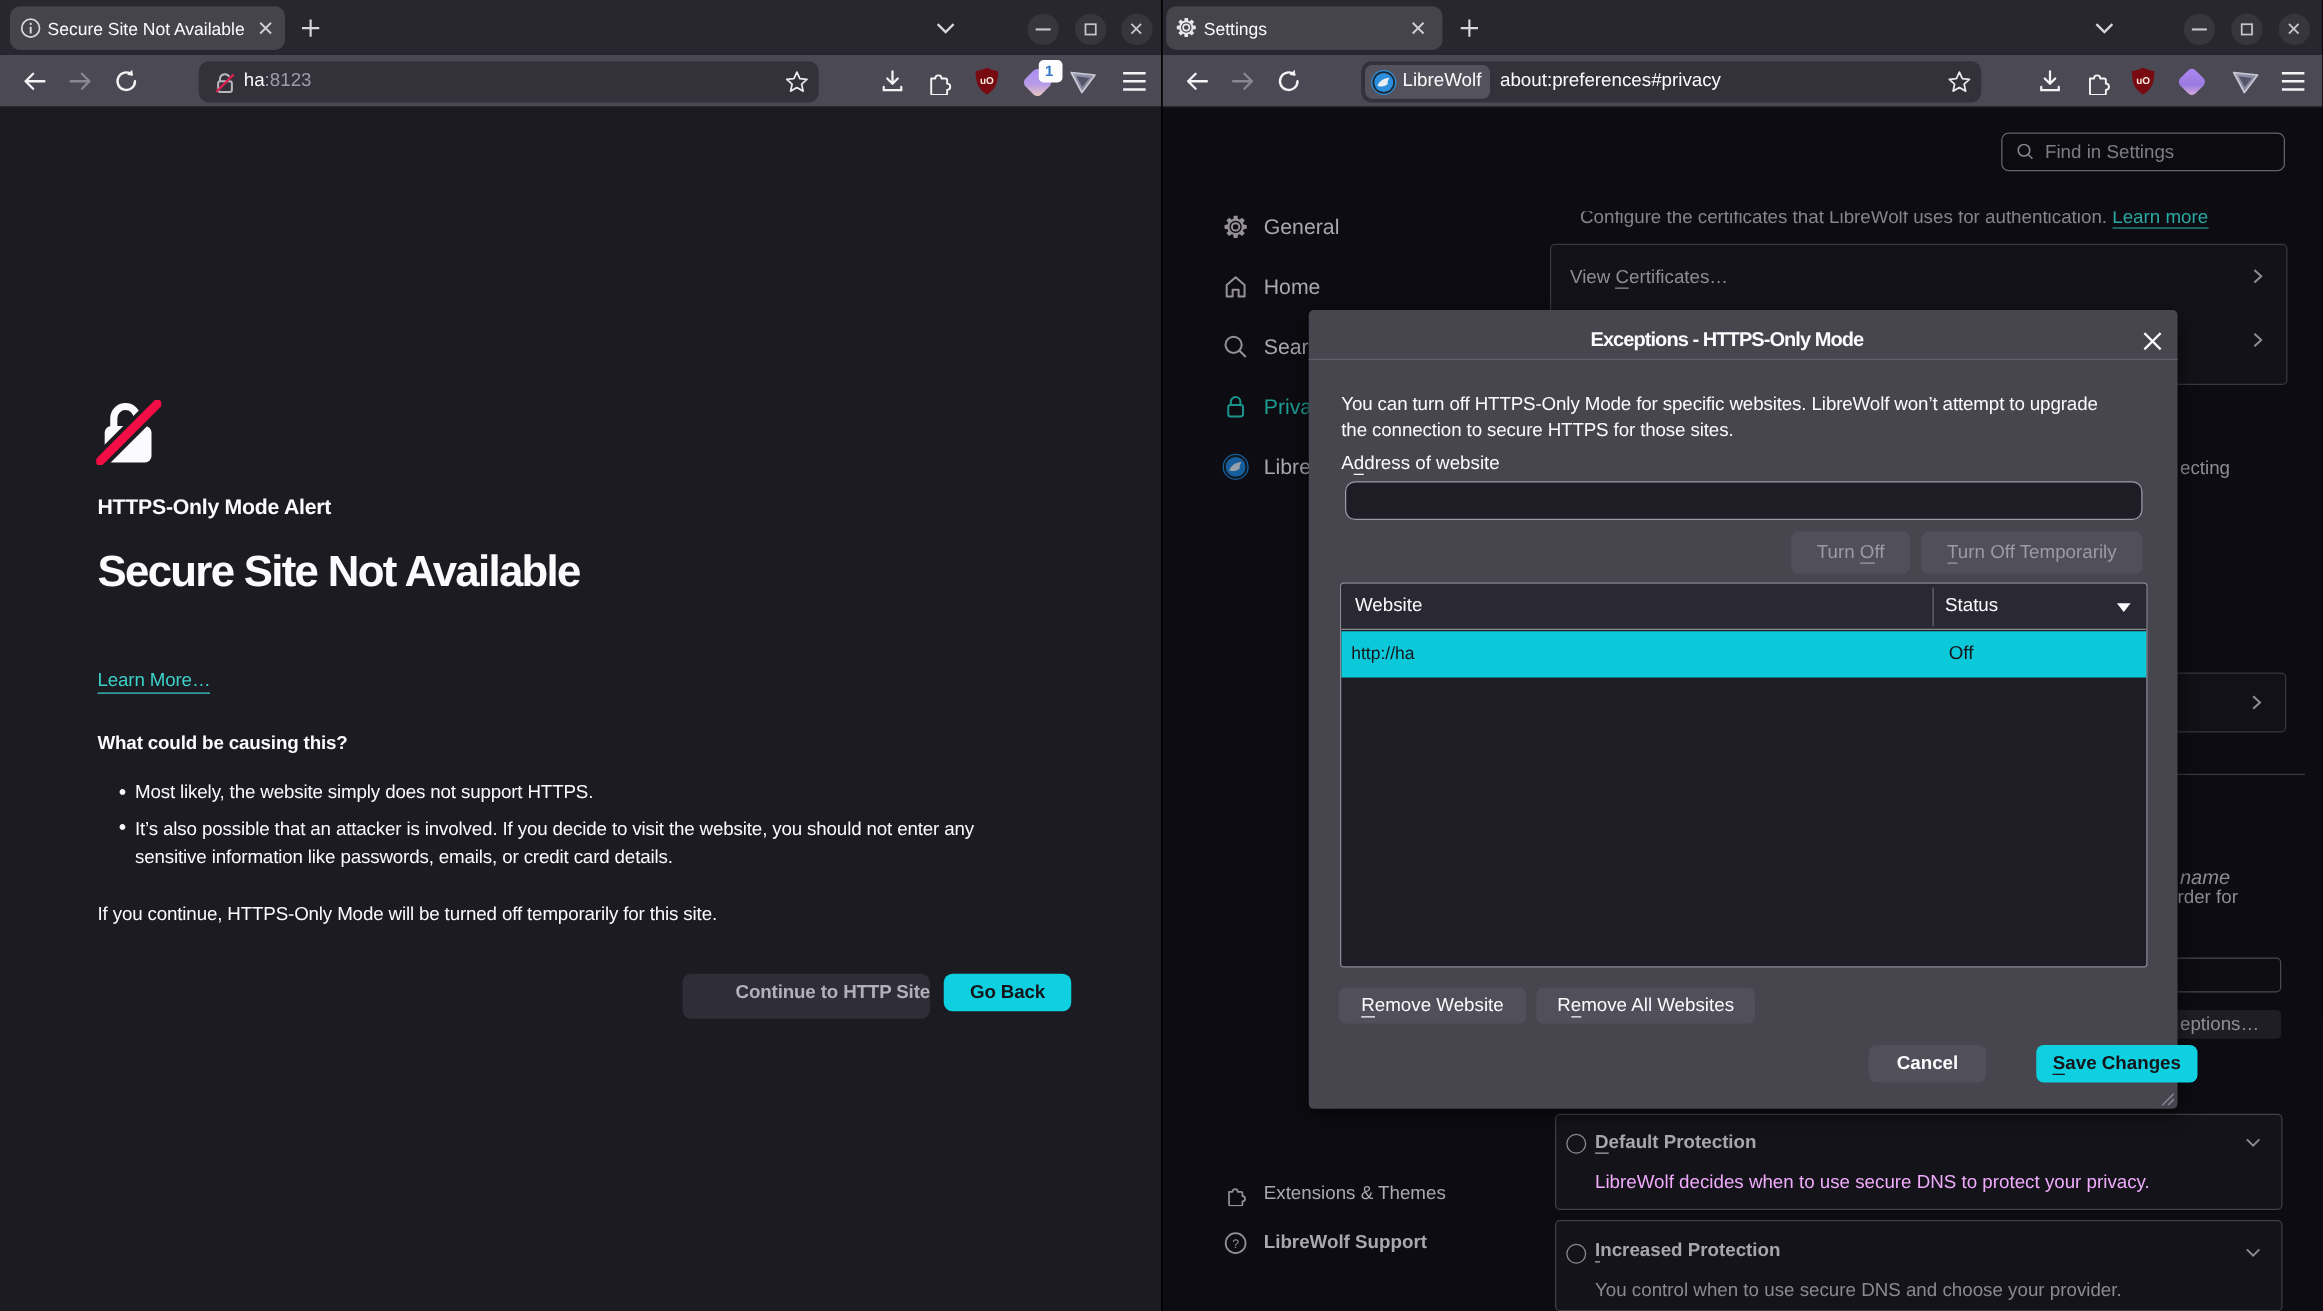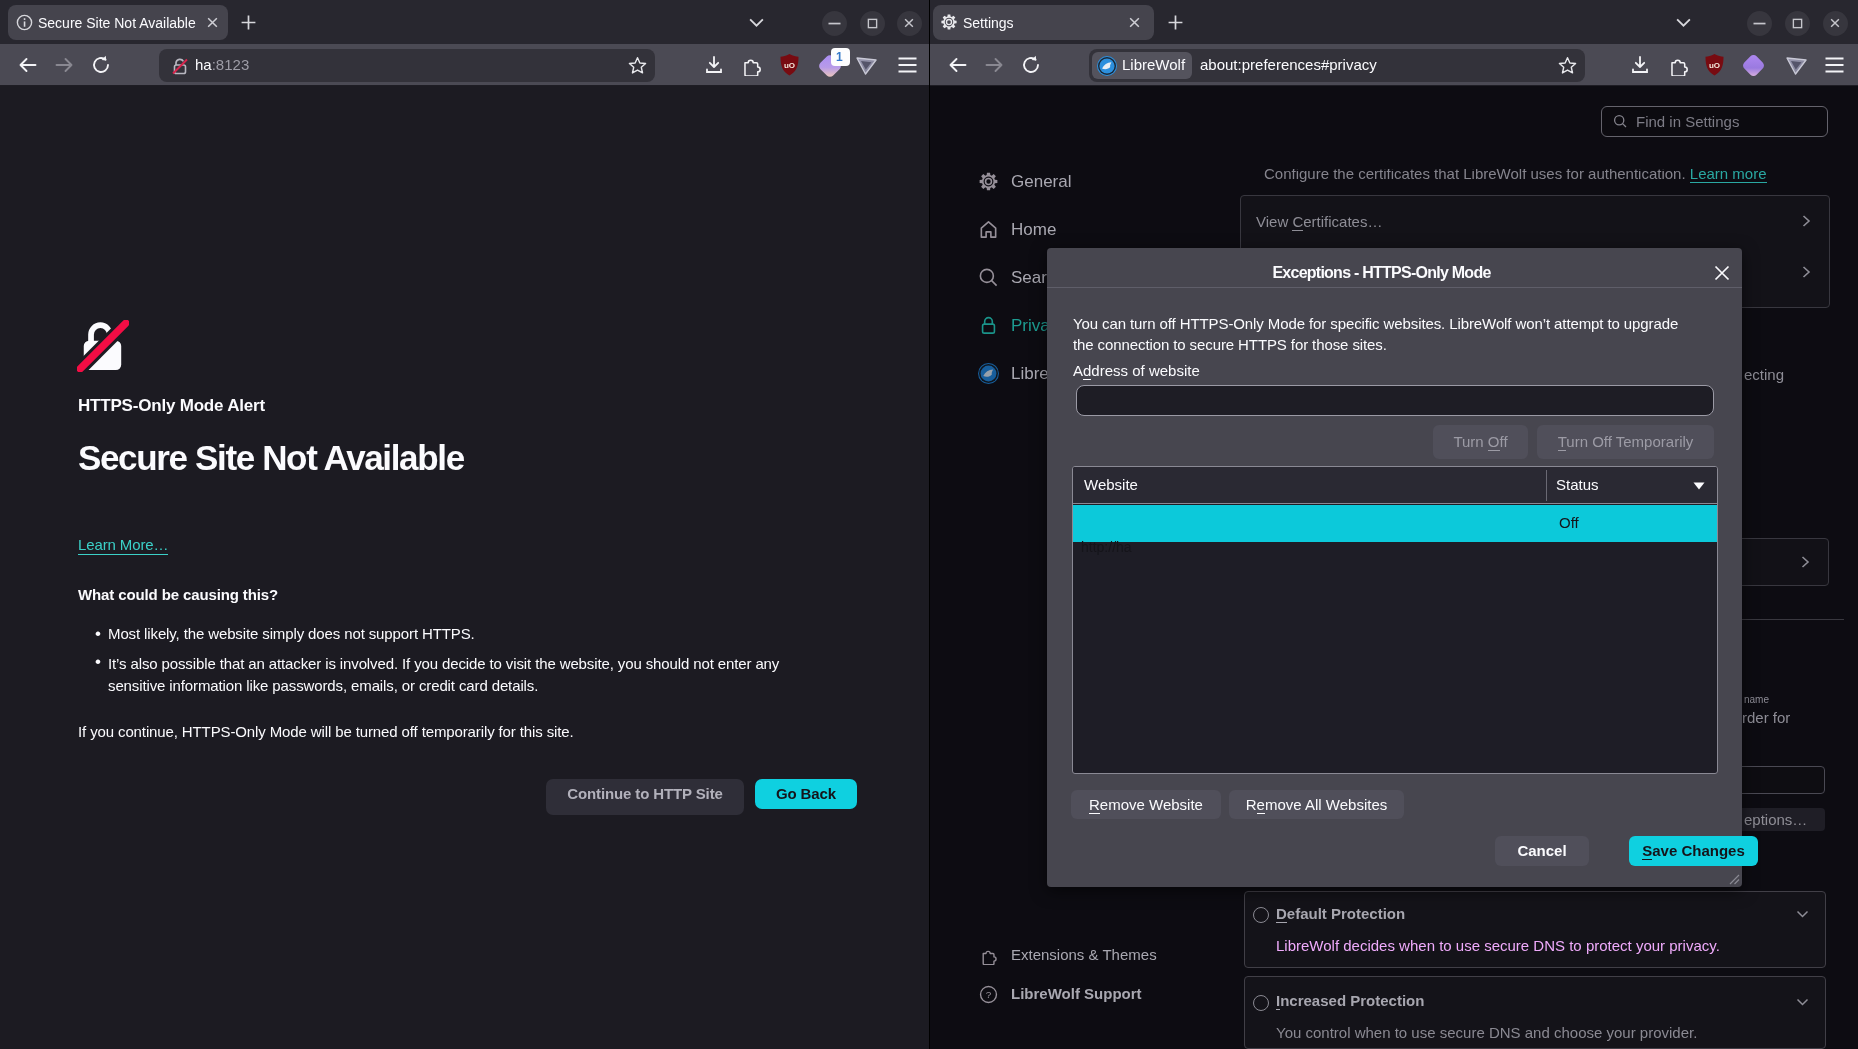--- a/index.html
+++ b/index.html
@@ -133,21 +133,21 @@
     </svg>
     <div class="abs" style="left:78px;top:310px;font-size:17px;font-weight:bold;letter-spacing:-0.2px;">HTTPS-Only Mode Alert</div>
     <div class="abs h1" style="left:78px;top:352px;">Secure Site Not Available</div>
     <div class="abs" style="left:78px;top:450px;font-size:15px;"><span class="teal" style="border-bottom:1px solid #3bd0c8;padding-bottom:1px;">Learn More…</span></div>
     <div class="abs" style="left:78px;top:500px;font-size:15px;font-weight:bold;">What could be causing this?</div>
     <div class="abs" style="left:95px;top:538px;font-size:15px;"><span style="font-size:17px;">•</span></div>
     <div class="abs" style="left:108px;top:539px;font-size:15px;">Most likely, the website simply does not support HTTPS.</div>
     <div class="abs" style="left:95px;top:566px;font-size:15px;"><span style="font-size:17px;">•</span></div>
     <div class="abs" style="left:108px;top:567px;font-size:15px;line-height:22px;">It’s also possible that an attacker is involved. If you decide to visit the website, you should not enter any<br>sensitive information like passwords, emails, or credit card details.</div>
     <div class="abs" style="left:78px;top:637px;font-size:15px;">If you continue, HTTPS-Only Mode will be turned off temporarily for this site.</div>
-    <div class="abs" style="left:546px;top:693px;width:198px;height:36px;border-radius:7px;background:#2f2e38;color:#b2b1bb;font-size:15px;font-weight:bold;text-align:center;line-height:30px;">Continue to HTTP Site</div>
+    <div class="abs" style="left:546px;top:693px;width:198px;height:36px;border-radius:7px;background:#2f2e38;color:#b2b1bb;font-size:15px;font-weight:bold;text-align:right;line-height:30px;">Continue to HTTP Site</div>
     <div class="abs" style="left:755px;top:693px;width:102px;height:30px;border-radius:7px;background:#0fd0e0;color:#15141a;font-size:15px;font-weight:bold;text-align:center;line-height:30px;">Go Back</div>
   </div>
 </div>
 
 <div class="win" id="winR">
   <div class="tabbar">
     <div class="tab" style="left:3px; width:221px;">
       <svg class="abs" style="left:7px;top:8px;" width="18" height="18" viewBox="0 0 24 24">
           <path fill-rule="evenodd" d="M9.91 4.69 L10.21 1.86 L13.79 1.86 L14.09 4.69 L15.68 5.35 L17.91 3.56 L20.44 6.09 L18.65 8.32 L19.31 9.91 L22.14 10.21 L22.14 13.79 L19.31 14.09 L18.65 15.68 L20.44 17.91 L17.91 20.44 L15.68 18.65 L14.09 19.31 L13.79 22.14 L10.21 22.14 L9.91 19.31 L8.32 18.65 L6.09 20.44 L3.56 17.91 L5.35 15.68 L4.69 14.09 L1.86 13.79 L1.86 10.21 L4.69 9.91 L5.35 8.32 L3.56 6.09 L6.09 3.56 L8.32 5.35 Z M12 6.4 a5.6 5.6 0 1 0 0.01 0 Z" fill="#e8e8ec"></path>
           <circle cx="12" cy="12" r="3.4" fill="none" stroke="#e8e8ec" stroke-width="1.8"></circle>
@@ -285,21 +285,21 @@
       </svg>
     <svg class="abs" style="left:869px;top:179px;" width="14" height="14" viewBox="0 0 14 14">
         <path d="M4.5 2 L10 7 L4.5 12" fill="none" stroke="#8e8d96" stroke-width="1.6"></path>
       </svg>
     <span class="abs" style="left:814px;top:280px;font-size:15px;color:#8e8d96;">ecting</span>
     <div class="abs" style="left:680px;top:452px;width:219px;height:48px;border:1px solid #38373f;border-radius:4px;background:#121117;"></div>
     <svg class="abs" style="left:868px;top:469px;" width="14" height="14" viewBox="0 0 14 14">
         <path d="M4.5 2 L10 7 L4.5 12" fill="none" stroke="#8e8d96" stroke-width="1.6"></path>
       </svg>
     <div class="abs" style="left:700px;top:533px;width:214px;height:1px;background:#39383f;"></div>
-    <span class="abs" style="left:814px;top:608px;font-size:10px;color:#8e8d96;">name</span>
+    <span class="abs" style="left:814px;top:608px;font-size:16px;color:#8e8d96;font-style:italic;">name</span>
     <span class="abs" style="left:812px;top:623px;font-size:15px;color:#8e8d96;">rder for</span>
     <div class="abs" style="left:790px;top:680px;width:105px;height:28px;border:1px solid #4a4953;border-radius:4px;background:#0e0d12;"></div>
     <div class="abs" style="left:788px;top:722px;width:107px;height:23px;border-radius:4px;background:#1f1e26;"></div>
     <span class="abs" style="left:814px;top:725px;font-size:15px;color:#8f8e96;">eptions…</span>
 
     <div class="abs" style="left:314px;top:805px;width:582px;height:77px;border:1px solid #413f47;border-radius:4px;background:#141319;"></div>
     <div class="abs" style="left:323px;top:821px;width:16px;height:16px;border:1.5px solid #8a8992;border-radius:50%;"></div>
     <span class="abs" style="left:346px;top:819px;font-size:15px;font-weight:bold;color:#a7a6af;"><span style="border-bottom:1px solid #a7a6af;">D</span>efault Protection</span>
     <svg class="abs" style="left:866px;top:824px;" width="13" height="9" viewBox="0 0 13 9">
         <path d="M1.5 1.5 L6.5 6.5 L11.5 1.5" fill="none" stroke="#8e8d96" stroke-width="1.5"></path>
@@ -328,21 +328,21 @@
 
     <div class="abs" style="left:25px;top:218px;width:646px;height:308px;border:1px solid #8a8994;border-radius:3px;background:#1e1d26;overflow:hidden;">
       <div class="abs" style="left:0;top:0;width:646px;height:37px;background:#2a2933;border-bottom:1px solid #8a8994;"></div>
       <span class="abs" style="left:11px;top:9px;font-size:15px;color:#fbfbfe;">Website</span>
       <div class="abs" style="left:473px;top:3px;width:1px;height:31px;background:#6a6974;"></div>
       <span class="abs" style="left:483px;top:9px;font-size:15px;color:#fbfbfe;">Status</span>
       <svg class="abs" style="left:620px;top:15px;" width="12" height="8" viewBox="0 0 12 8">
           <path d="M0.5 0.5 H11.5 L6 7.5 Z" fill="#fbfbfe"></path>
         </svg>
       <div class="abs" style="left:0;top:38px;width:646px;height:37px;background:#0cc9da;"></div>
-      <span class="abs" style="left:8px;top:47px;font-size:14px;color:#15141a;margin-top:25px;">http://ha</span>
+      <span class="abs" style="left:8px;top:47px;font-size:14px;color:#15141a;">http://ha</span>
       <span class="abs" style="left:486px;top:47px;font-size:15px;color:#15141a;">Off</span>
     </div>
     <div class="btn" style="left:24px;top:542px;width:150px;height:29px;line-height:29px;"><span style="border-bottom:1px solid #fbfbfe;">R</span>emove Website</div>
     <div class="btn" style="left:182px;top:542px;width:175px;height:29px;line-height:29px;">R<span style="border-bottom:1px solid #fbfbfe;">e</span>move All Websites</div>
     <div class="btn" style="left:448px;top:588px;width:94px;height:30px;line-height:30px;font-weight:bold;">Cancel</div>
     <div class="btn cyan" style="left:549px;top:588px;width:129px;height:30px;line-height:30px;margin-left:33px;"><span style="border-bottom:1px solid #15141a;">S</span>ave Changes</div>
     <svg class="abs" style="left:679px;top:623px;" width="14" height="14" viewBox="0 0 14 14">
         <path d="M13 4 L4 13 M13 8.5 L8.5 13 M13 13 L13 13" stroke="#8a8993" stroke-width="1.2"></path>
       </svg>
   </div>

